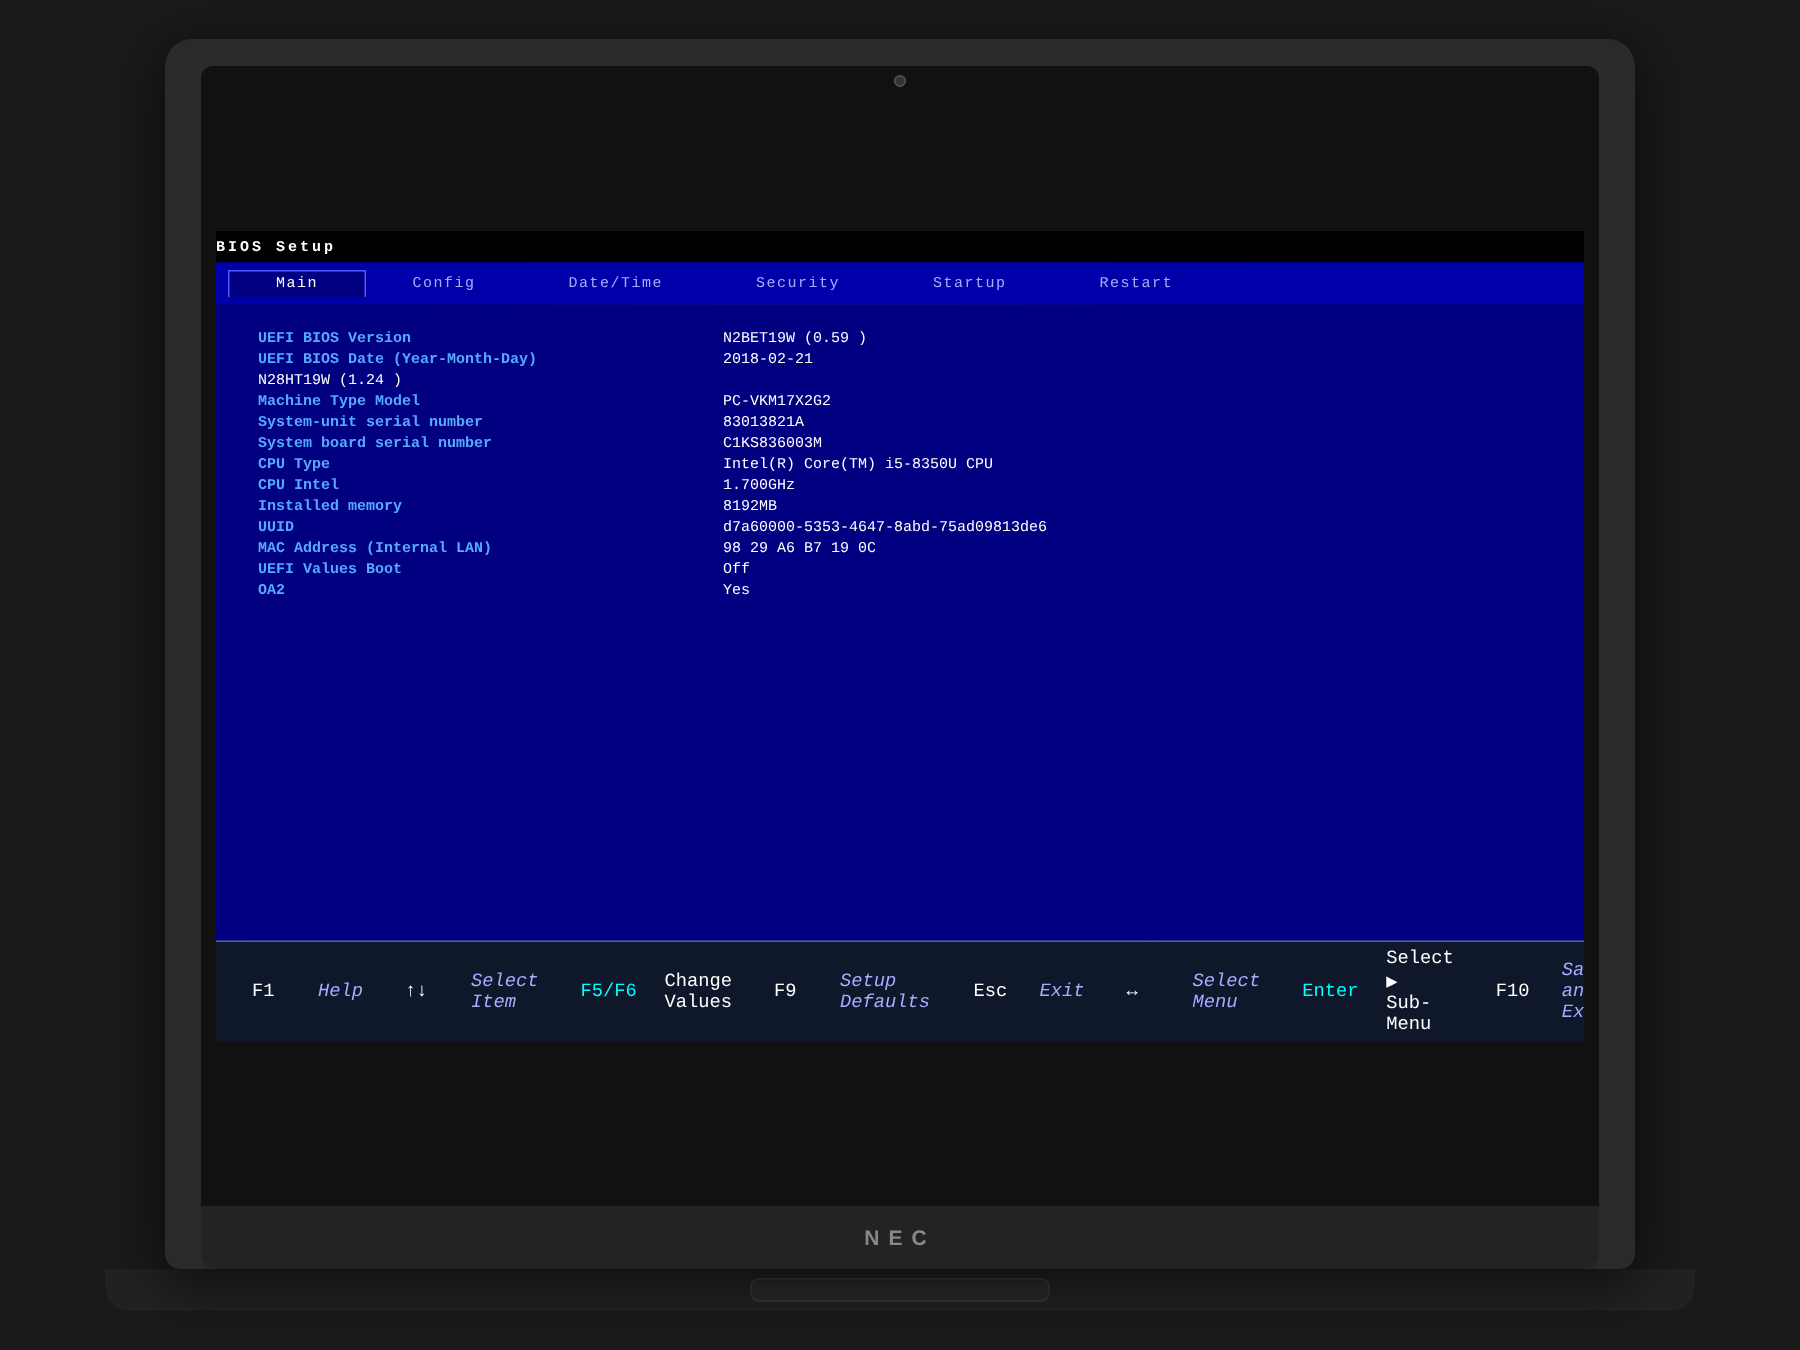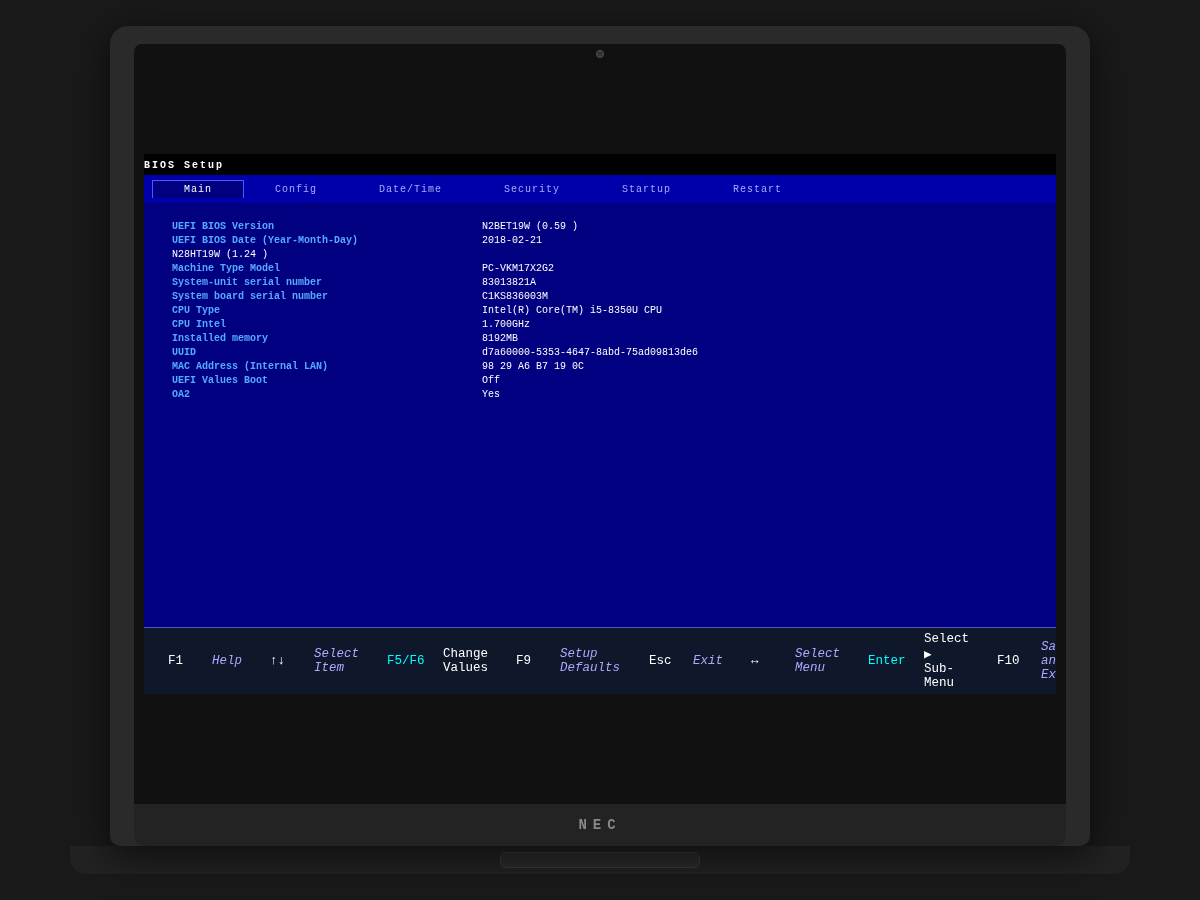--- a/index.html
+++ b/index.html
@@ -201,21 +201,21 @@
       border-radius: 0 0 10px 10px;
       display: flex;
       align-items: center;
       justify-content: center;
     }
 
     .nec-logo {
       color: #888;
       font-size: 14px;
       letter-spacing: 6px;
-      font-family: Liberation Mono, monospace;
+      font-family: Liberation Sans, sans-serif;
       font-weight: bold;
     }
 
     .laptop-base {
       width: 1060px;
       height: 28px;
       background: #222;
       border-radius: 0 0 16px 16px;
       display: flex;
       align-items: center;

